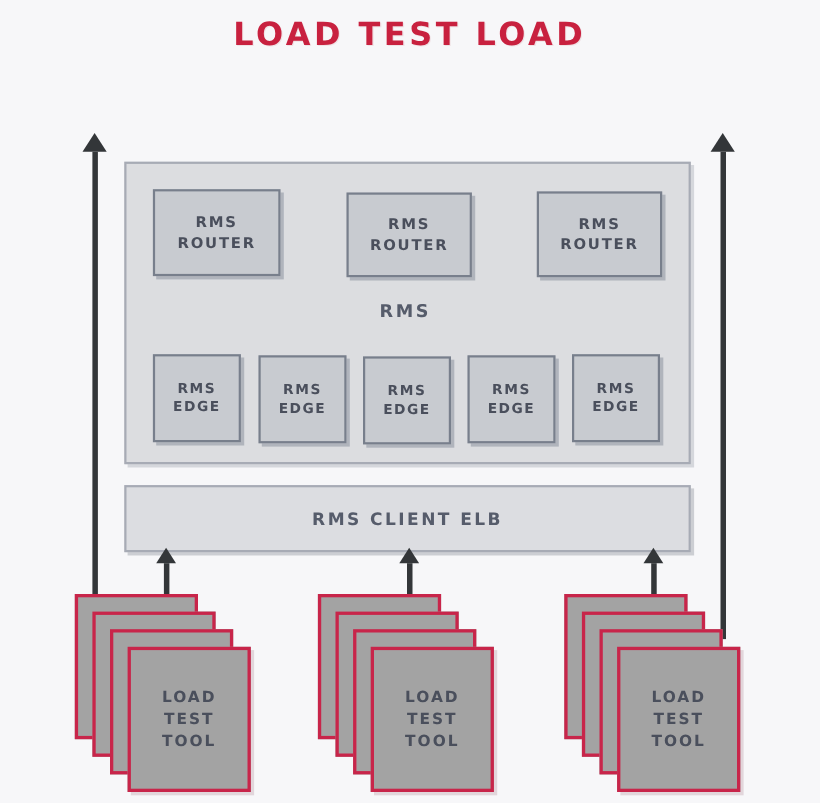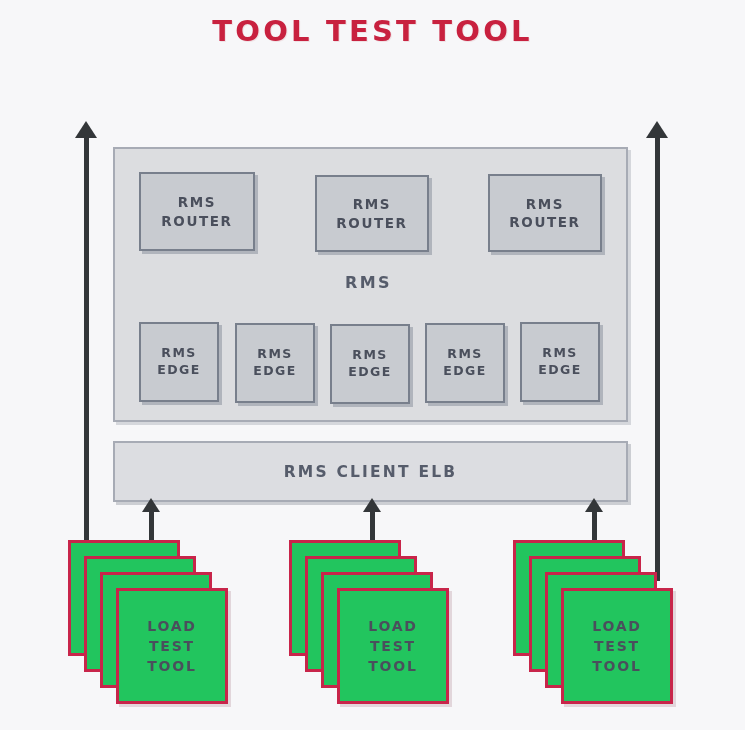--- a/index.html
+++ b/index.html
@@ -80,22 +80,22 @@
     font-size: 16px;
     letter-spacing: 2.4px;
     text-align: center;
   }
 
   
   .stack { position: absolute; }
   .card {
     position: absolute;
     width: 112px;
-    height: 116px;
-    background: #22c55e;
+    height: 132px;
+    background: #a3a3a3;
     border: 3px solid #c8254a;
     box-sizing: border-box;
   }
   .card.front {
     box-shadow: 3px 3px 0 rgba(180,140,150,0.30);
     display: flex;
     flex-direction: column;
     align-items: center;
     justify-content: center;
     color: #4a4f5c;
@@ -124,21 +124,21 @@
     border-left-width: 9px;
     border-right-width: 9px;
     border-bottom-width: 14px;
   }
 </style>
 </head>
 <body>
 
 <div id="canvas">
 
-  <div class="title">TOOL TEST TOOL</div>
+  <div class="title">LOAD TEST LOAD</div>
 
 
   <div class="rms-container" style="left:113px; top:147px; width:511px; height:271px;"></div>
 
   <div class="node router" style="left:139px; top:172px; width:112px; height:75px;">
     <span>RMS</span>
     <span>ROUTER</span>
   </div>
   <div class="node router" style="left:315px; top:175px; width:110px; height:73px;">
     <span>RMS</span>

